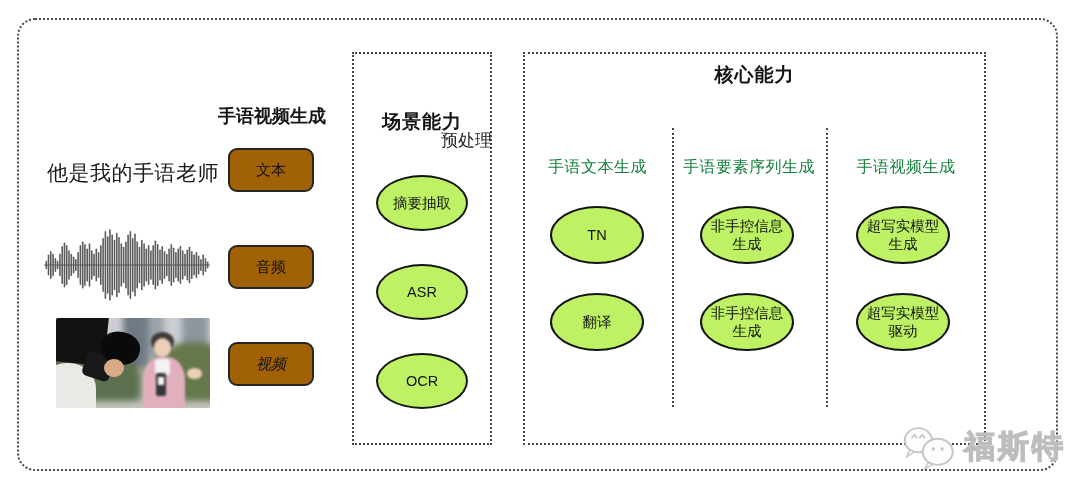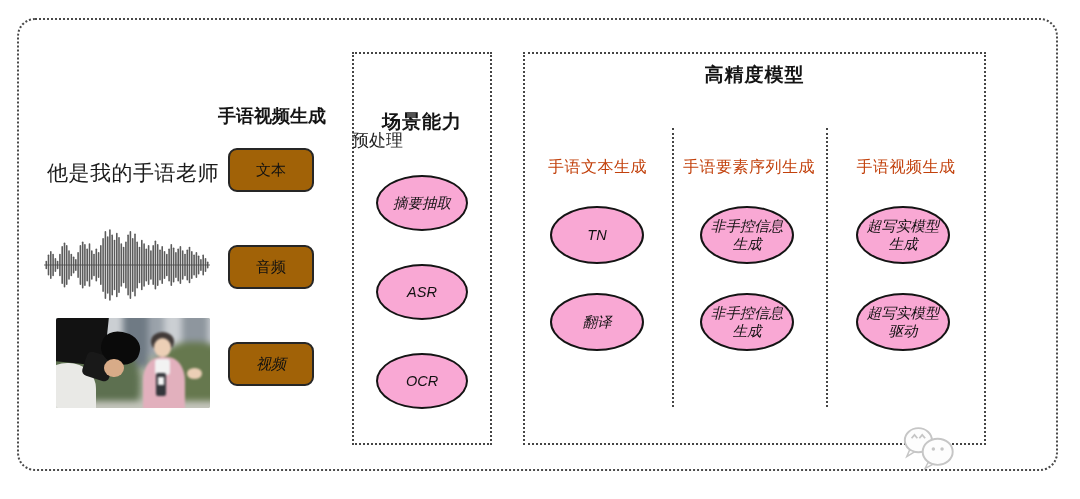--- a/index.html
+++ b/index.html
@@ -18,34 +18,33 @@
 
   
   .dotted-box{box-sizing:border-box;border:2px dotted #454545;background:transparent;}
   .scene-box{left:352px;top:52px;width:140px;height:393px;}
   .core-box{left:523px;top:52px;width:463px;height:393px;}
   .v-divider{top:128px;height:279px;width:0;border-left:2px dotted #454545;}
 
   .box-title{font-weight:bold;font-size:19px;text-align:center;letter-spacing:1px;color:#141414;}
   .scene-title{left:352px;width:140px;top:62px;margin-top:47px;}
   .core-title{left:523px;width:463px;top:62px;}
-  .scene-subtitle{left:352px;width:140px;top:129px;font-size:17px;text-align:left;color:#222;}
-
-  .col-header{top:157px;font-size:16px;text-align:center;color:#c2410c;letter-spacing:0.5px;}
+  .scene-subtitle{left:352px;width:140px;top:129px;font-size:17px;text-align:right;color:#222;}
+
+  .col-header{top:157px;font-size:16px;text-align:center;color:#15803d;letter-spacing:0.5px;}
   .col-header.c1{left:523px;width:149px;}
   .col-header.c2{left:672px;width:154px;}
   .col-header.c3{left:826px;width:160px;}
 
   
   .ellipse{
     box-sizing:border-box;border:2.5px solid #141414;border-radius:50%;
-    background:#f9a8d4;display:flex;align-items:center;justify-content:center;
+    background:#bef264;display:flex;align-items:center;justify-content:center;
     text-align:center;font-size:14.5px;line-height:1.25;white-space:pre-line;
     color:#111;
-    font-style:italic;
   }
   .sc-el{left:376px;width:92px;height:56px;}
   .sc-el.n0{top:175px;} .sc-el.n1{top:264px;} .sc-el.n2{top:353px;}
   .core-el{width:94px;height:58px;}
   .core-el.r0{top:206px;} .core-el.r1{top:293px;}
   .core-el.c1{left:550px;} .core-el.c2{left:700px;} .core-el.c3{left:856px;}
 
   
   .input-title{left:214px;top:104px;width:116px;font-size:18px;font-weight:bold;text-align:center;color:#141414;}
   .sentence{left:47px;top:159px;font-size:21px;color:#1a1a1a;letter-spacing:0.5px;}
@@ -217,21 +216,21 @@
 </div>
 
 <div class="abs dotted-box scene-box"></div>
 <div class="abs box-title scene-title">场景能力</div>
 <div class="abs scene-subtitle">预处理</div>
 <div class="abs ellipse sc-el n0">摘要抽取</div>
 <div class="abs ellipse sc-el n1">ASR</div>
 <div class="abs ellipse sc-el n2">OCR</div>
 
 <div class="abs dotted-box core-box"></div>
-<div class="abs box-title core-title">高精度模型</div>
+<div class="abs box-title core-title">核心能力</div>
 <div class="abs v-divider" style="left:672px;"></div>
 <div class="abs v-divider" style="left:826px;"></div>
 
 <div class="abs col-header c1">手语文本生成</div>
 <div class="abs col-header c2">手语要素序列生成</div>
 <div class="abs col-header c3">手语视频生成</div>
 
 <div class="abs ellipse core-el c1 r0">TN</div>
 <div class="abs ellipse core-el c1 r1">翻译</div>
 <div class="abs ellipse core-el c2 r0">非手控信息
@@ -247,13 +246,14 @@
   <svg width="60" height="46" viewBox="0 0 62 46">
     <ellipse cx="20" cy="16" rx="14" ry="12.5" fill="#fdfdfd" stroke="#c6c6c6" stroke-width="2"></ellipse>
     <path d="M11 26 L8 33 L16 28 Z" fill="#fdfdfd" stroke="#c6c6c6" stroke-width="1.5"></path>
     <polyline points="13,14 16,10.5 19,14" fill="none" stroke="#c6c6c6" stroke-width="1.8"></polyline>
     <polyline points="21,14 24,10.5 27,14" fill="none" stroke="#c6c6c6" stroke-width="1.8"></polyline>
     <ellipse cx="40" cy="28" rx="15.5" ry="13.5" fill="#fdfdfd" stroke="#c6c6c6" stroke-width="2"></ellipse>
     <path d="M30 39 L27 45 L35 41 Z" fill="#fdfdfd" stroke="#c6c6c6" stroke-width="1.5"></path>
     <circle cx="35.5" cy="25" r="1.8" fill="#c6c6c6"></circle>
     <circle cx="44.5" cy="25" r="1.8" fill="#c6c6c6"></circle>
   </svg>
+  <span class="watermark-text">福斯特</span>
 </div>
 
 </body></html>

